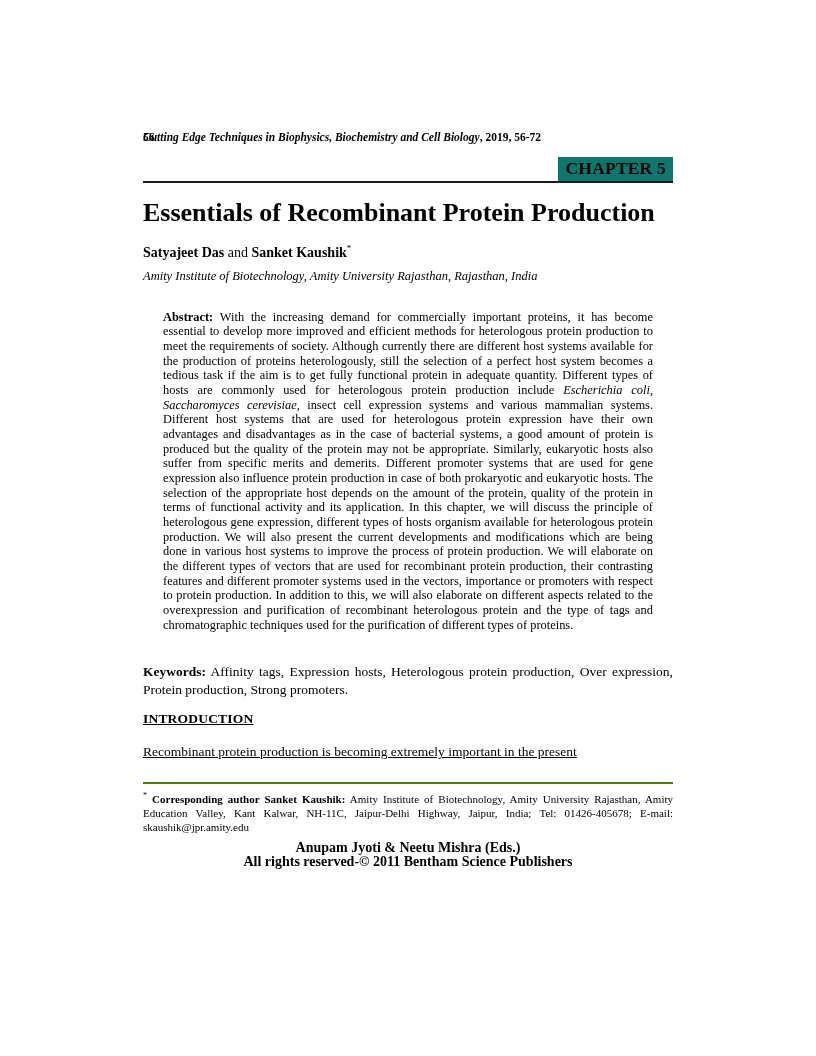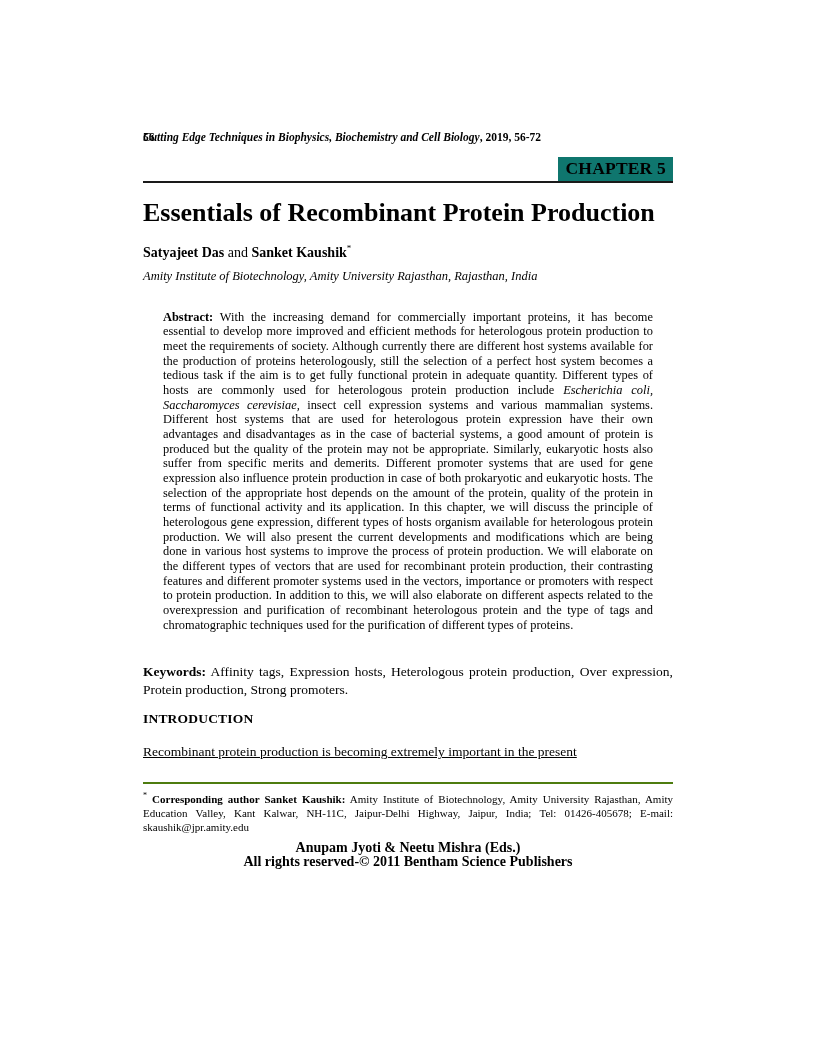--- a/index.html
+++ b/index.html
@@ -73,20 +73,21 @@
     font-size:13.5px;
     line-height:17.5px;
     text-align:justify;
   }
   .keywords b{font-weight:bold;}
   h2.section-heading{
     margin:13px 0 0 0;
     font-size:13.5px;
     font-weight:bold;
     letter-spacing:.2px;
+    text-decoration:underline;
   }
   .intro-paragraph{
     margin:16px 0 0 0;
     font-size:13.5px;
     line-height:18px;
     text-decoration:underline;
   }
   .footnote{
     margin-top:21px;
     border-top:2px solid #4d7c0f;

